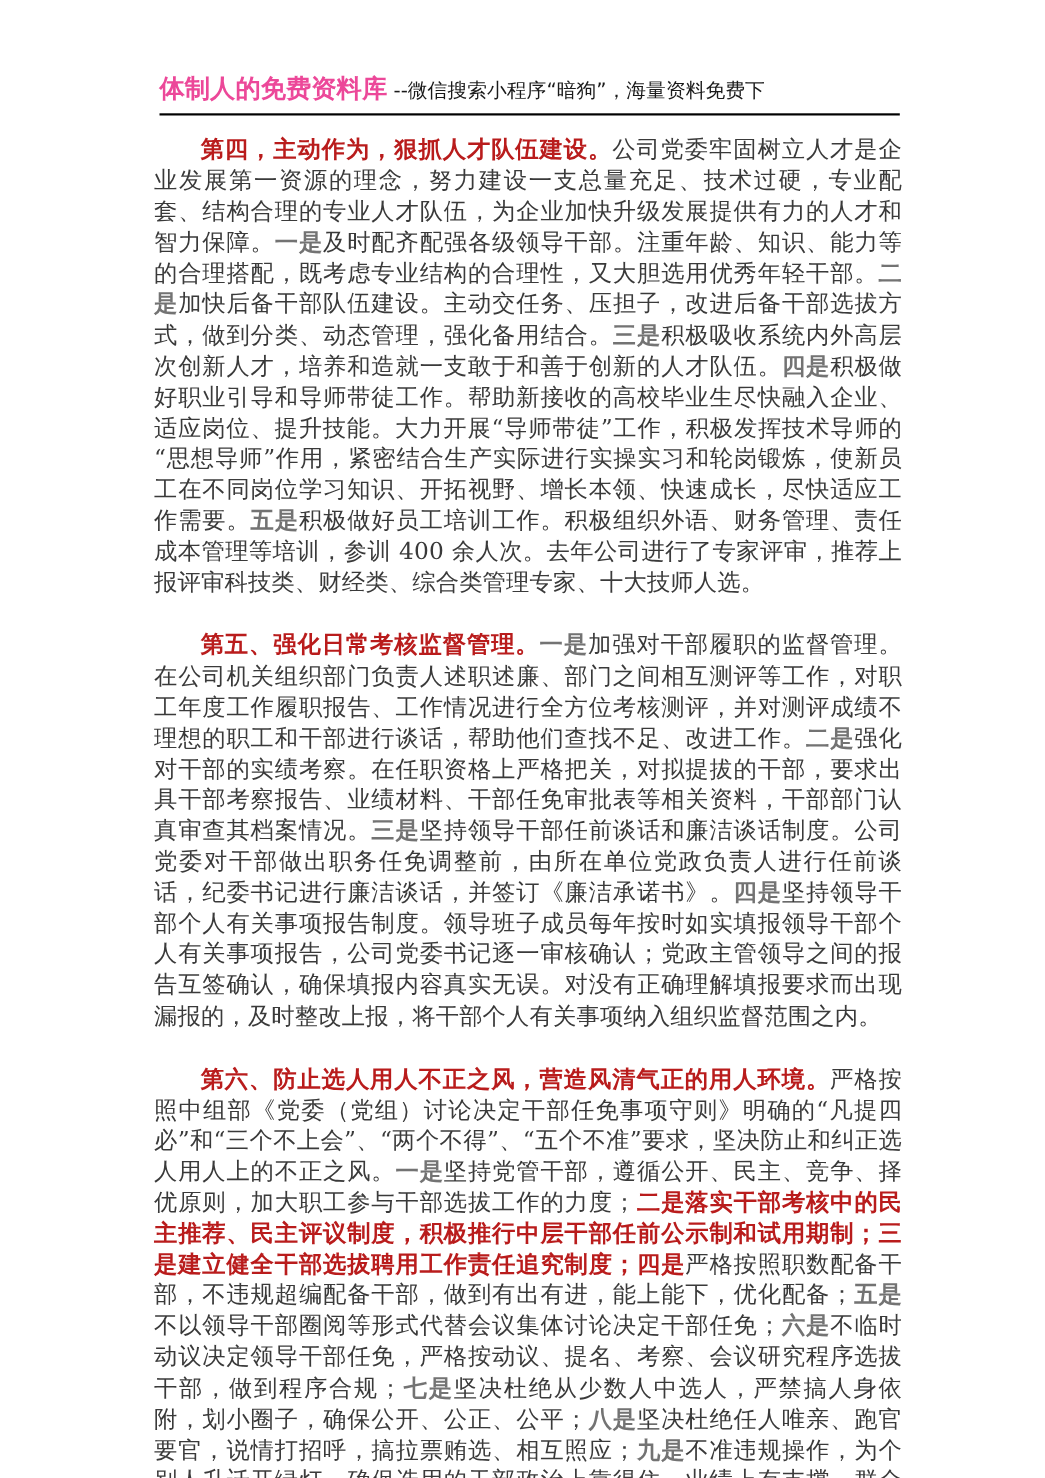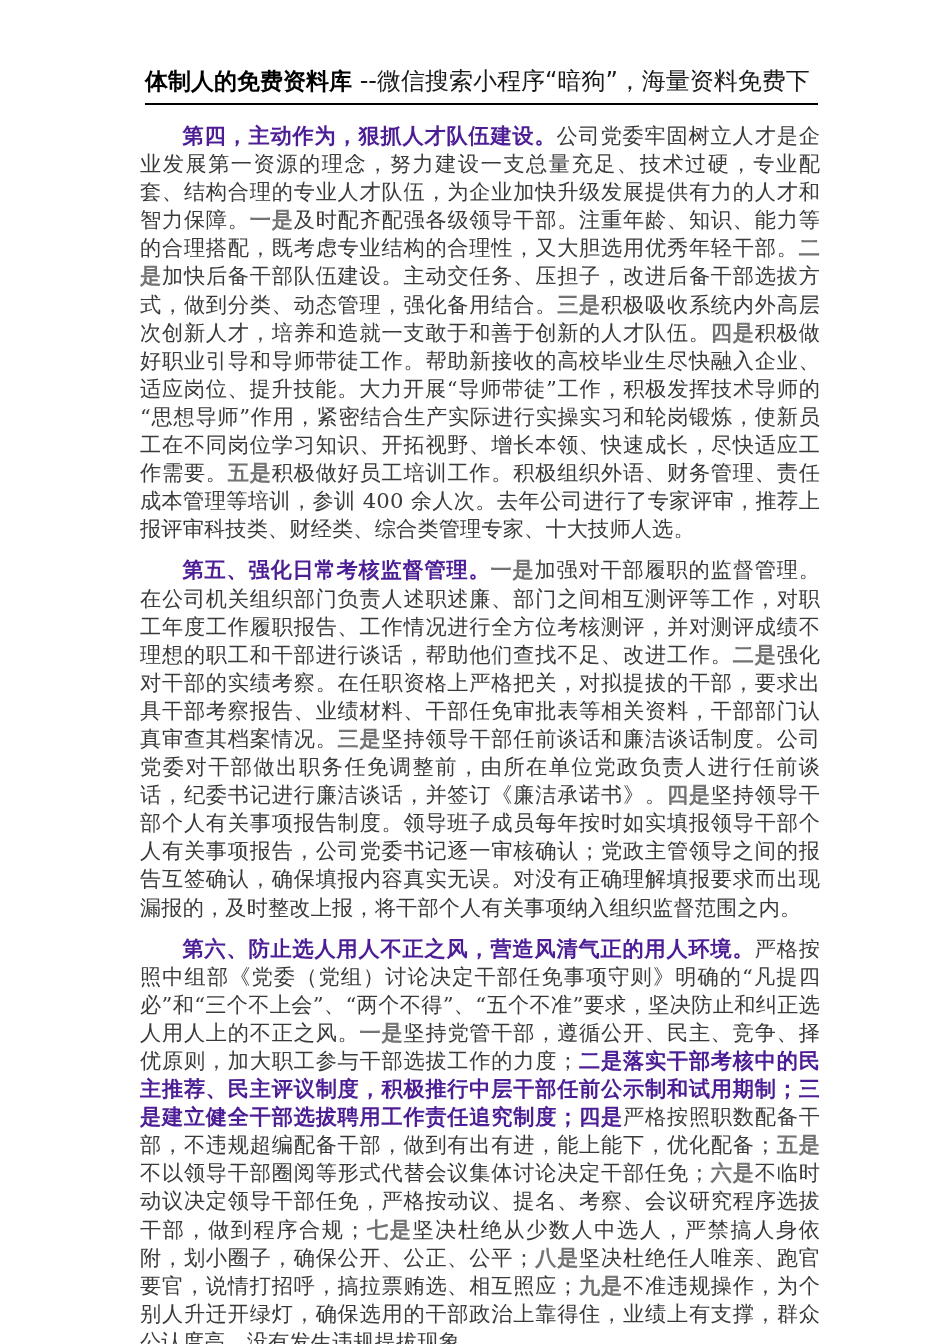--- a/index.html
+++ b/index.html
@@ -30,27 +30,27 @@
     top: 64px;
     width: 673px;
     height: 36px;
     white-space: nowrap;
     line-height: 34px;
   }
   .banner-brand {
     font-family: "DejaVu Sans", "Liberation Sans", sans-serif;
     font-weight: bold;
     font-size: 23px;
-    color: #000000;
+    color: #ec4899;
     letter-spacing: 0px;
   }
   .banner-tail {
     font-family: "DejaVu Sans", "Liberation Sans", sans-serif;
     font-weight: normal;
-    font-size: 24px;
+    font-size: 18px;
     color: #1a1a1a;
     letter-spacing: 0px;
     margin-top: 36px;
   }
   .banner-rule {
     position: absolute;
     left: 145px;
     top: 103px;
     width: 673px;
     height: 0;
@@ -70,30 +70,30 @@
     font-size: 21.2px;
     line-height: 28.1px;
     text-align: justify;
     text-justify: inter-ideograph;
     text-indent: 2em;
     color: #3a3a3a;
     letter-spacing: 0.15px;
     word-break: break-all;
   }
   p.para + p.para {
-    margin-top: 13px;
+    margin-top: 29px;
   }
 
   .b {
     font-weight: bold;
     color: #737373;
   }
   .bold-run {
     font-weight: bold;
-    color: #4c1d95;
+    color: #b91c1c;
   }
 </style>
 </head>
 <body>
 
 <div class="page">
 
   <div class="banner">
     <span class="banner-brand">体制人的免费资料库</span><span class="banner-tail"> --微信搜索小程序“暗狗”，海量资料免费下</span>
   </div>

